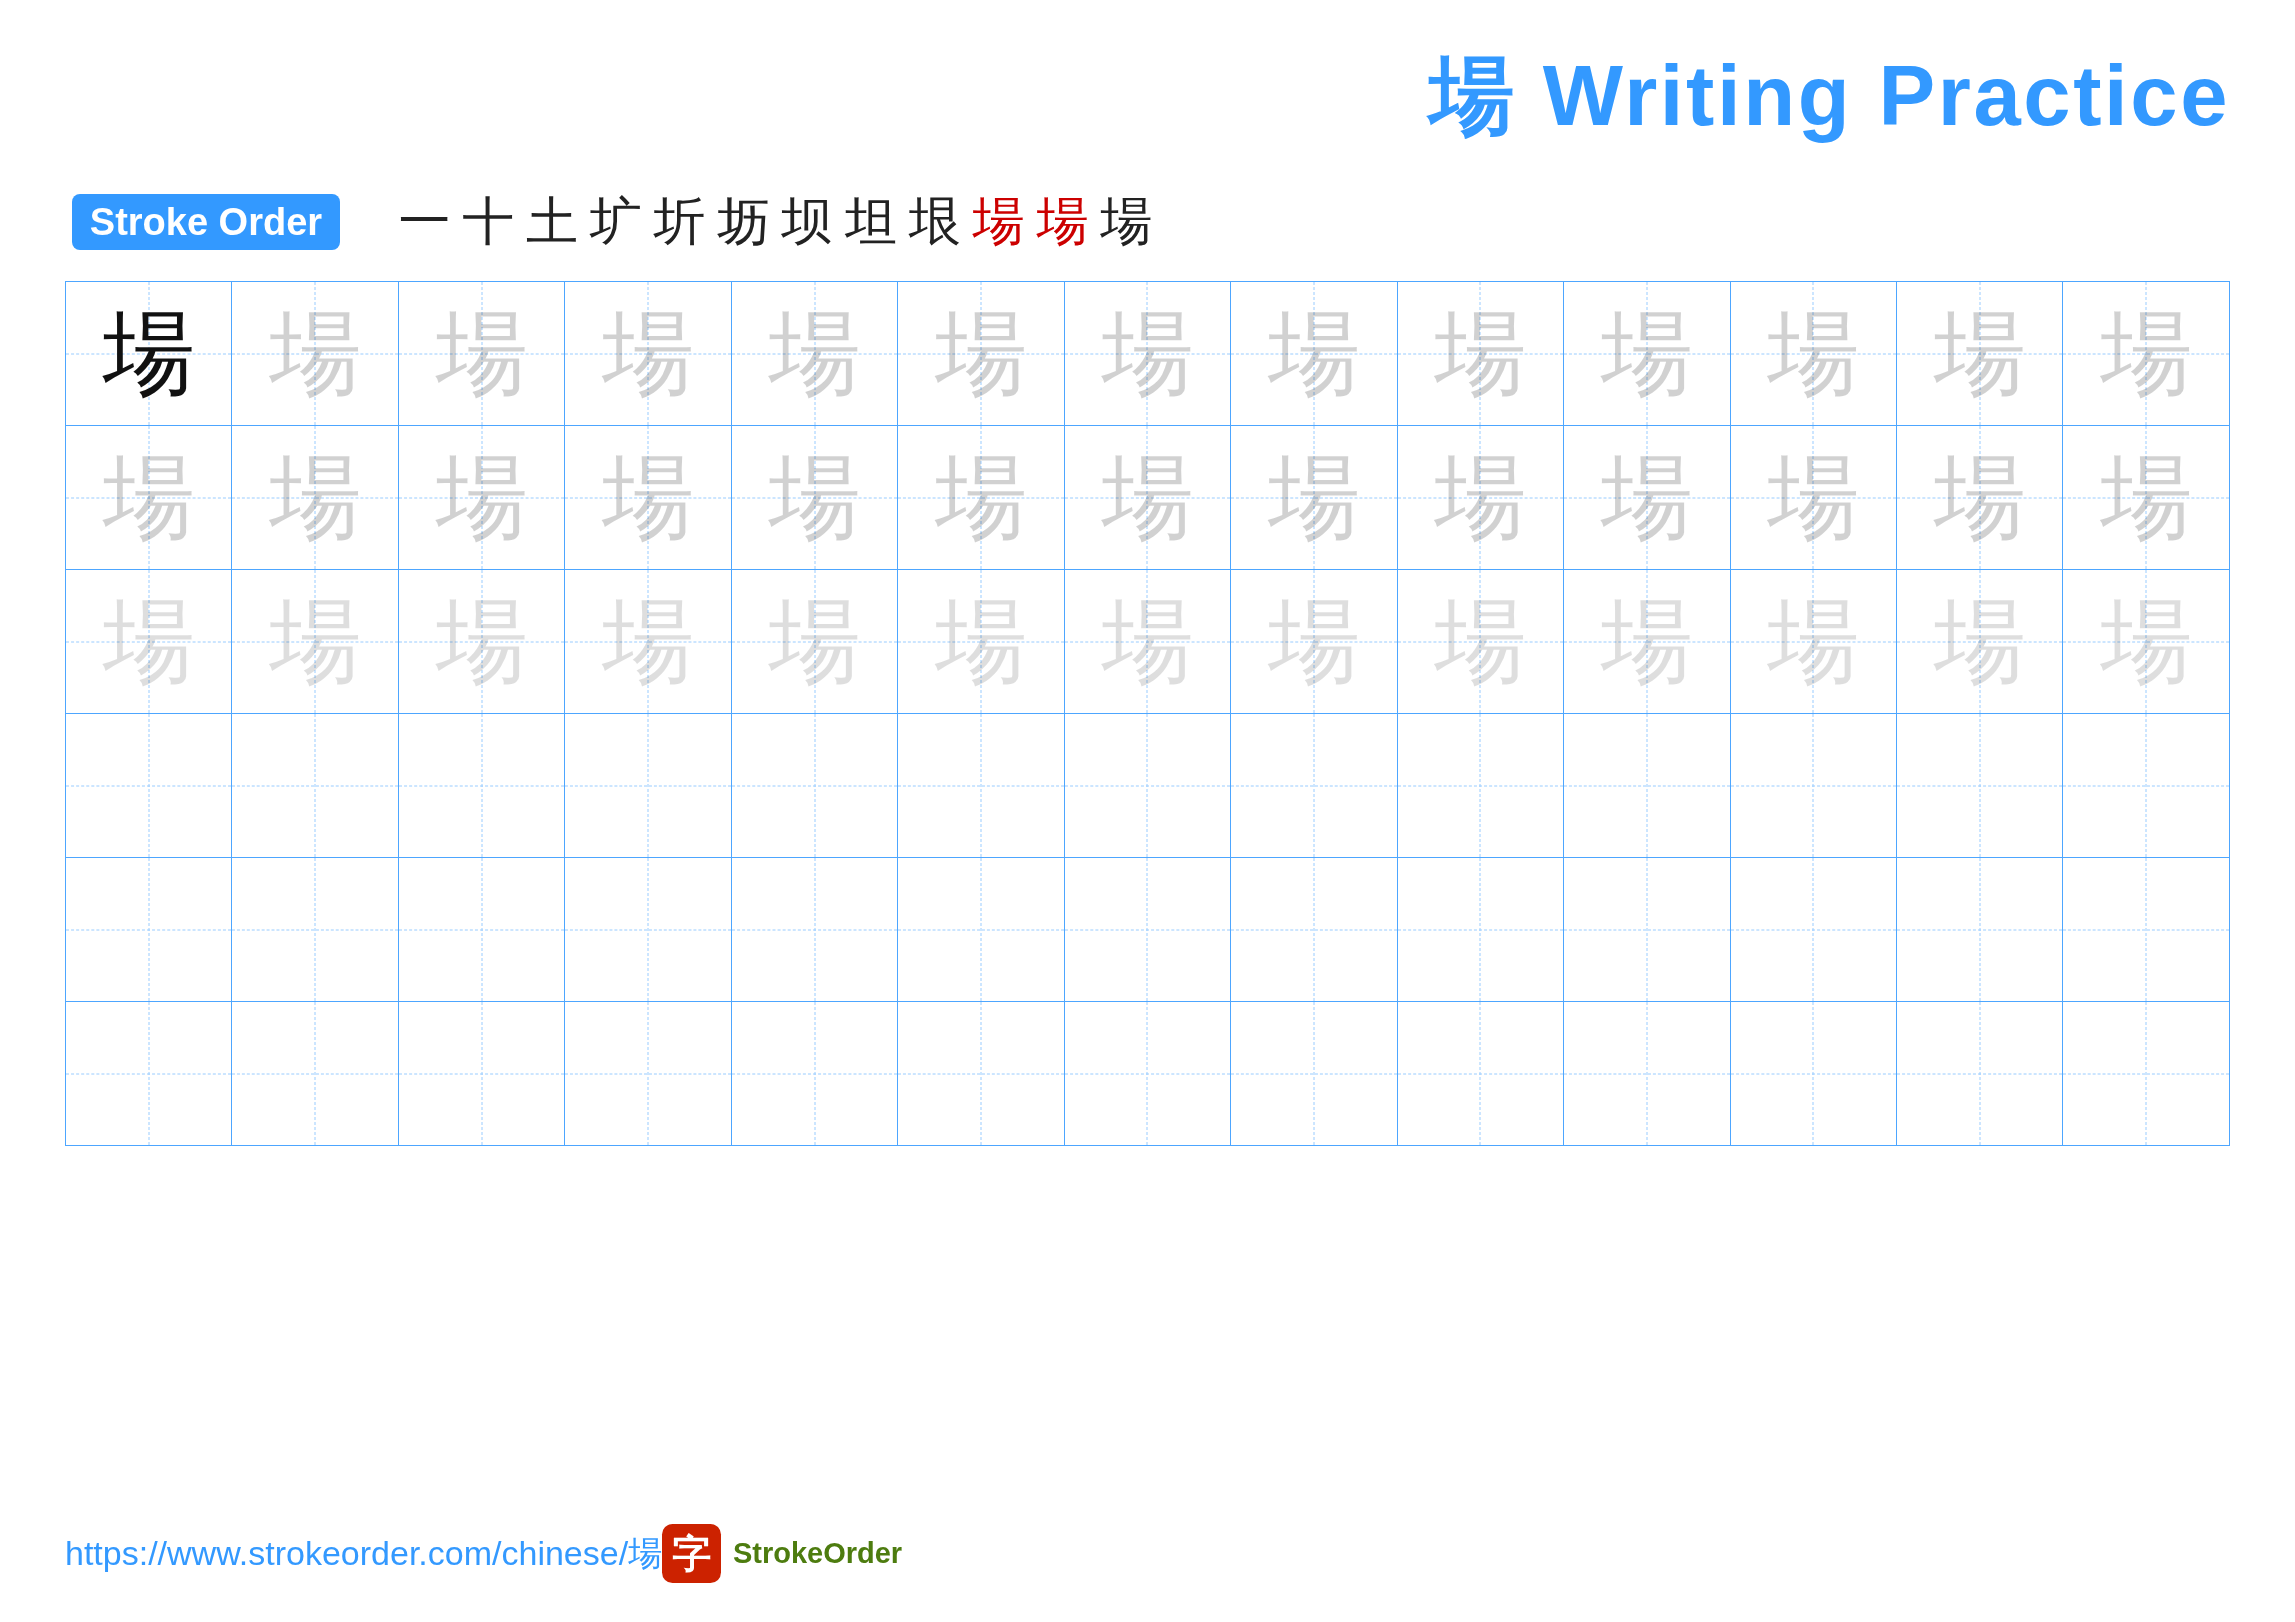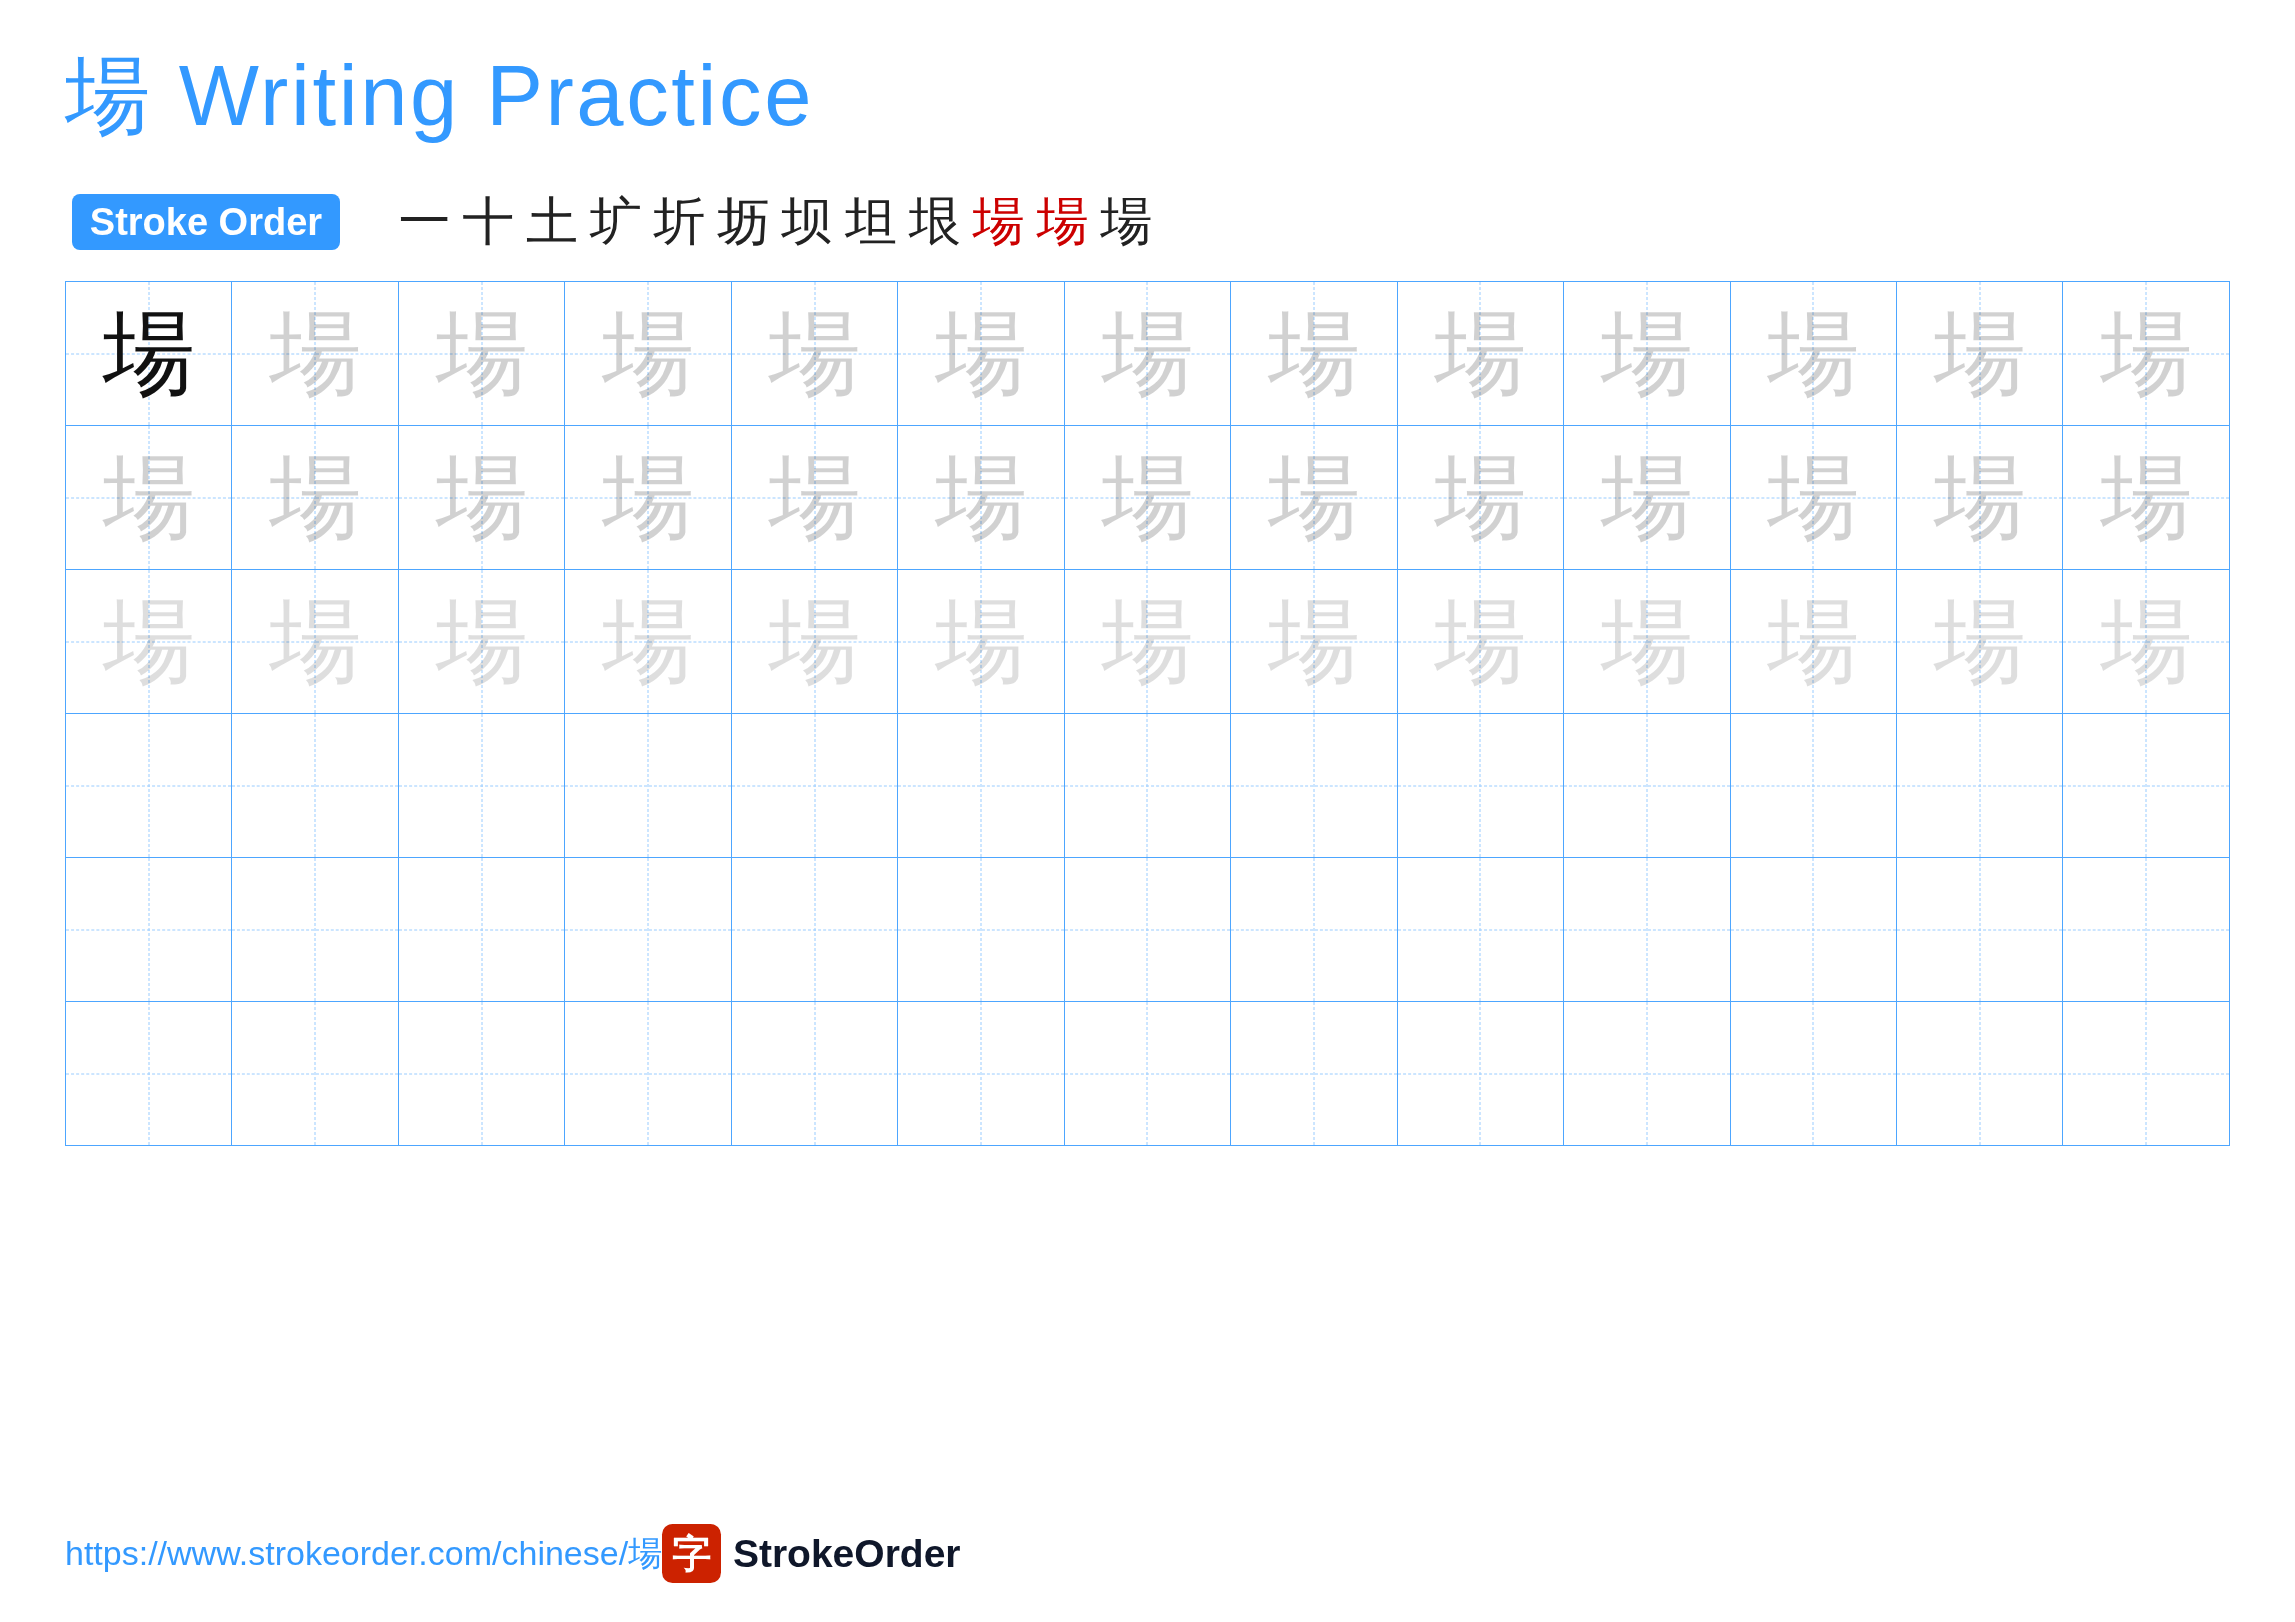--- a/index.html
+++ b/index.html
@@ -15,23 +15,23 @@
     .page {
       width: 2295px;
       height: 1622px;
       background: #fff;
       position: relative;
       padding: 39px 65px;
     }
 
     
     .title {
-      text-align: left;
+      text-align: right;
       font-size: 85px;
-      font-weight: normal;
+      font-weight: bold;
       color: #3399ff;
       margin-bottom: 33px;
       font-family: Arial, sans-serif;
       letter-spacing: 2.6px;
     }
 
     
     .stroke-order-row {
       display: flex;
       align-items: center;
@@ -157,24 +157,24 @@
       display: flex;
       align-items: center;
       justify-content: center;
       color: #fff;
       font-size: 39px;
       font-family: serif;
       font-weight: bold;
     }
 
     .logo-text {
-      font-size: 39px;
+      font-size: 29px;
       font-family: Arial, sans-serif;
       font-weight: bold;
-      color: #0f172a;
+      color: #4d7c0f;
     }
   </style>
 </head>
 <body>
 
 <div class="page">
 
   <div class="title">場 Writing Practice</div>
 
   <div class="stroke-order-row">

